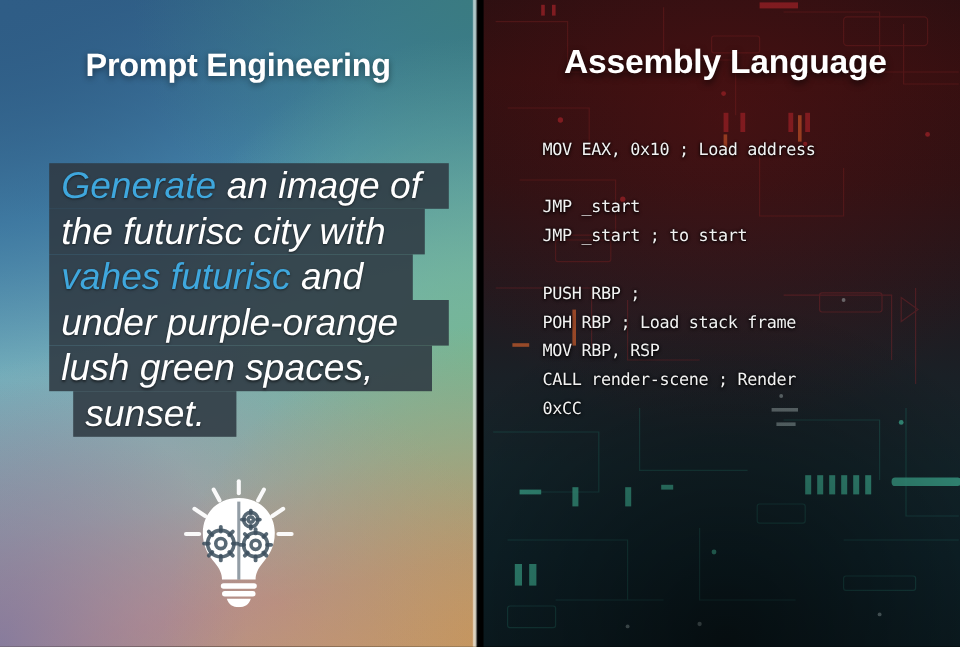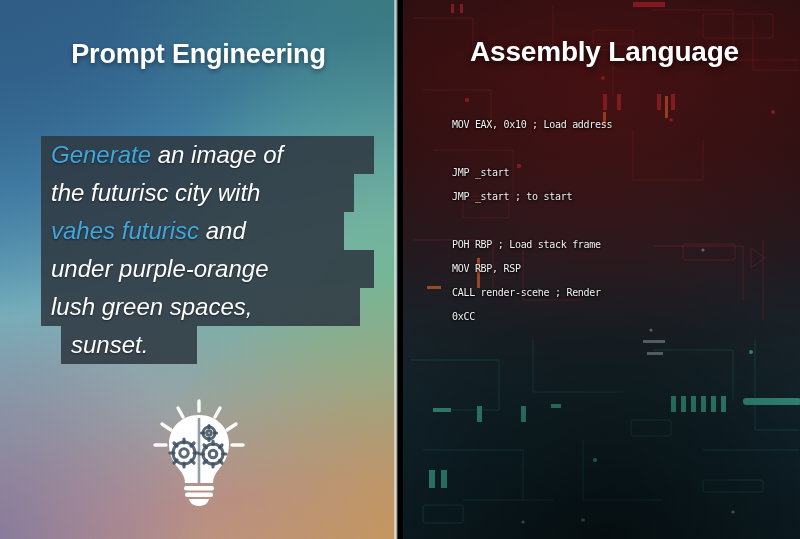--- a/index.html
+++ b/index.html
@@ -28,21 +28,21 @@
   .title-left{
     position:absolute;left:0;top:39px;width:397px;text-align:center;
     font-size:27px;font-weight:bold;color:#ffffff;letter-spacing:-0.2px;
     text-shadow:0 2px 5px rgba(0,0,0,0.45);
   }
 
   .prompt-block{position:absolute;left:41px;top:136px;z-index:3;}
   .pline{
     display:block;width:max-content;
     background:rgba(47,57,66,0.88);
-    color:#ffffff;font-style:italic;font-size:24px;line-height:38px;
+    color:#ffffff;font-style:italic;font-size:31px;line-height:38px;
     padding:0 9px 0 10px;white-space:pre;
     text-shadow:0 1px 2px rgba(0,0,0,0.5);
   }
   .pline em{font-style:italic;color:#3fa7dd;}
   .pline.l1{min-width:314px;}
   .pline.l2{min-width:294px;}
   .pline.l3{min-width:284px;}
   .pline.l4{min-width:300px;}
   .pline.l5{min-width:314px;}
   .pline.l6{min-width:117px;margin-left:20px;}
@@ -64,21 +64,21 @@
 
   .title-right{
     position:absolute;left:0;top:36px;width:403px;text-align:center;
     font-size:28px;font-weight:bold;color:#ffffff;letter-spacing:-0.2px;
     text-shadow:0 2px 6px rgba(0,0,0,0.75);z-index:5;
   }
 
   .code-block{position:absolute;left:49px;top:113px;z-index:5;}
   .cline{
     font-family:"DejaVu Sans Mono","Liberation Mono",monospace;
-    font-size:10px;line-height:24px;color:#f2f2f2;white-space:pre;
+    font-size:14px;line-height:24px;color:#f2f2f2;white-space:pre;
     letter-spacing:-0.3px;
     text-shadow:0 1px 3px rgba(0,0,0,0.9),0 0 2px rgba(0,0,0,0.9);
   }
   .cline.gap{height:24px;}
 </style>
 </head>
 <body>
 
 <div class="stage">
 
@@ -240,20 +240,21 @@
     <div class="vignette"></div>
 
     <div class="title-right">Assembly Language</div>
 
     <div class="code-block">
       <div class="cline">MOV EAX, 0x10 ; Load address</div>
       <div class="cline gap"></div>
       <div class="cline">JMP _start</div>
       <div class="cline">JMP _start ; to start</div>
       <div class="cline gap"></div>
+      <div class="cline">PUSH RBP ;</div>
       <div class="cline">POH RBP ; Load stack frame</div>
       <div class="cline">MOV RBP, RSP</div>
       <div class="cline">CALL render-scene ; Render</div>
       <div class="cline">0xCC</div>
     </div>
 
   </div>
 
 </div>
 

